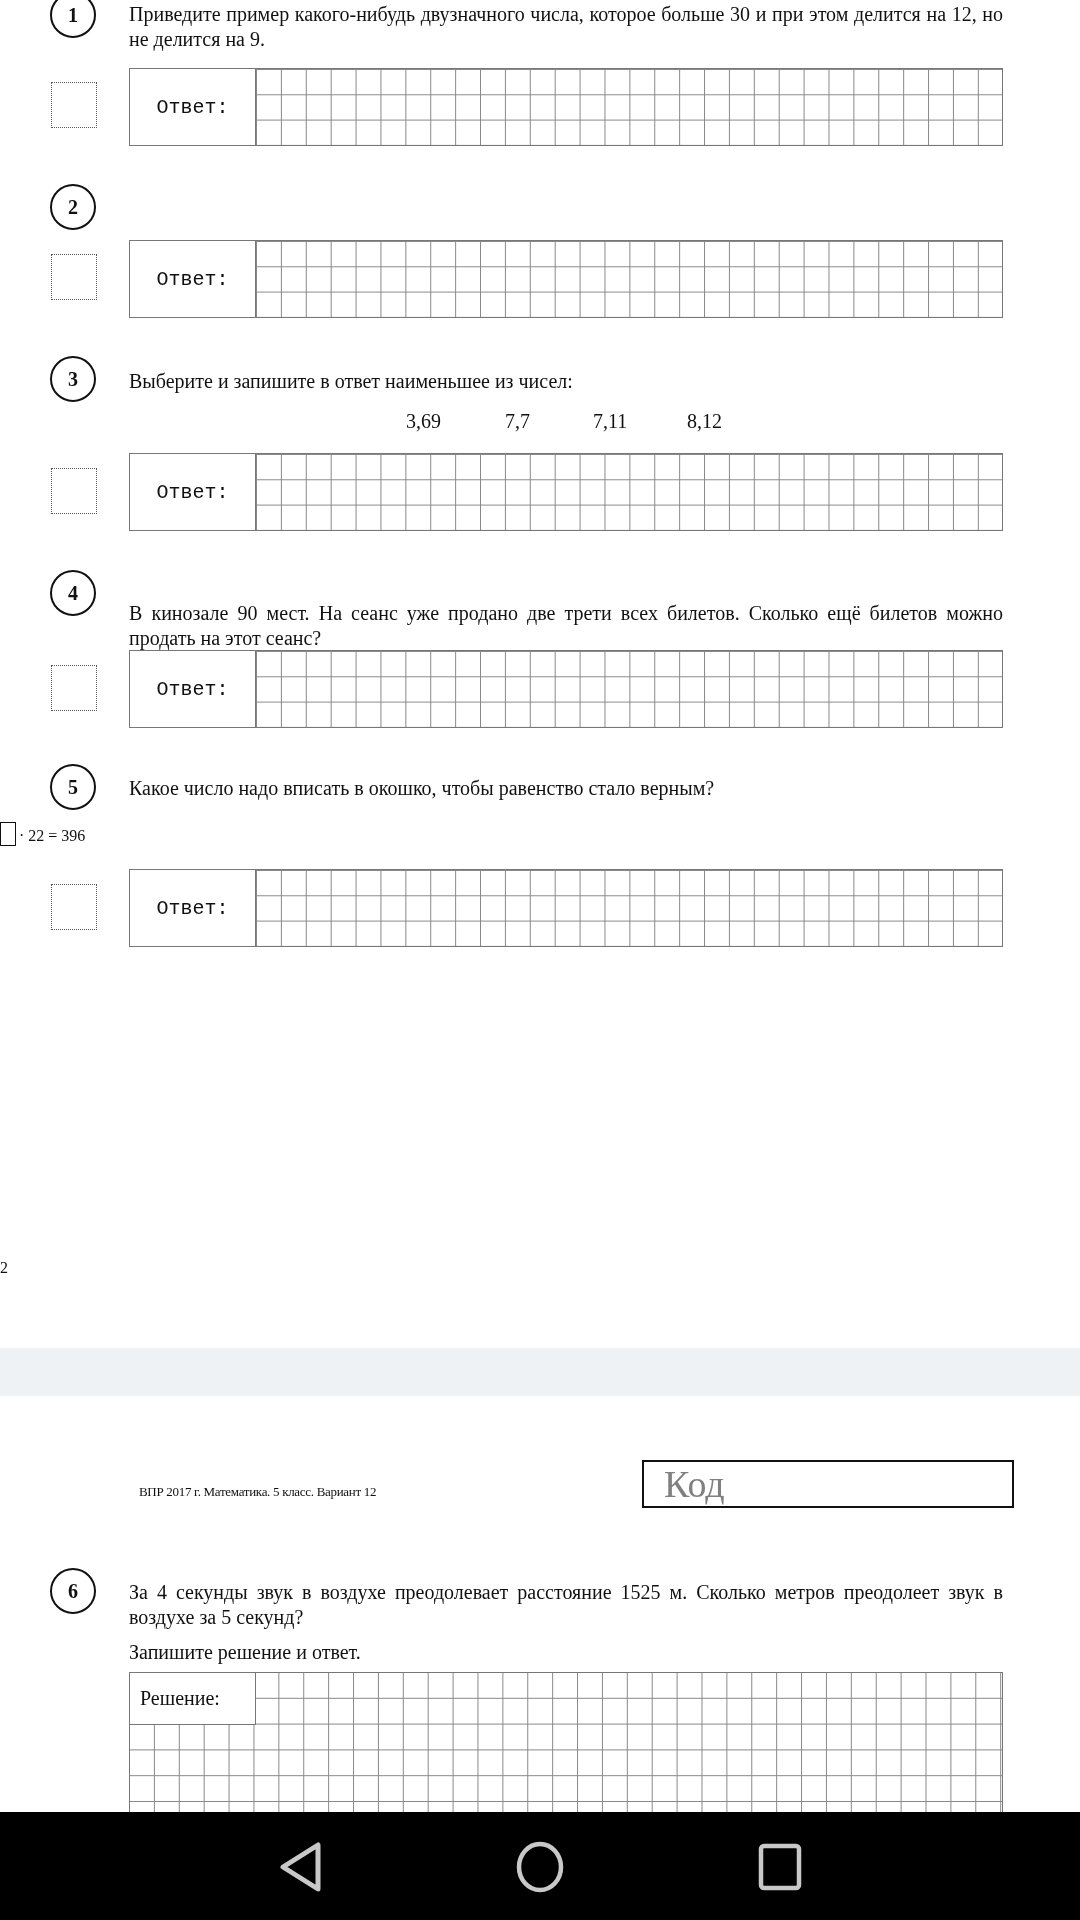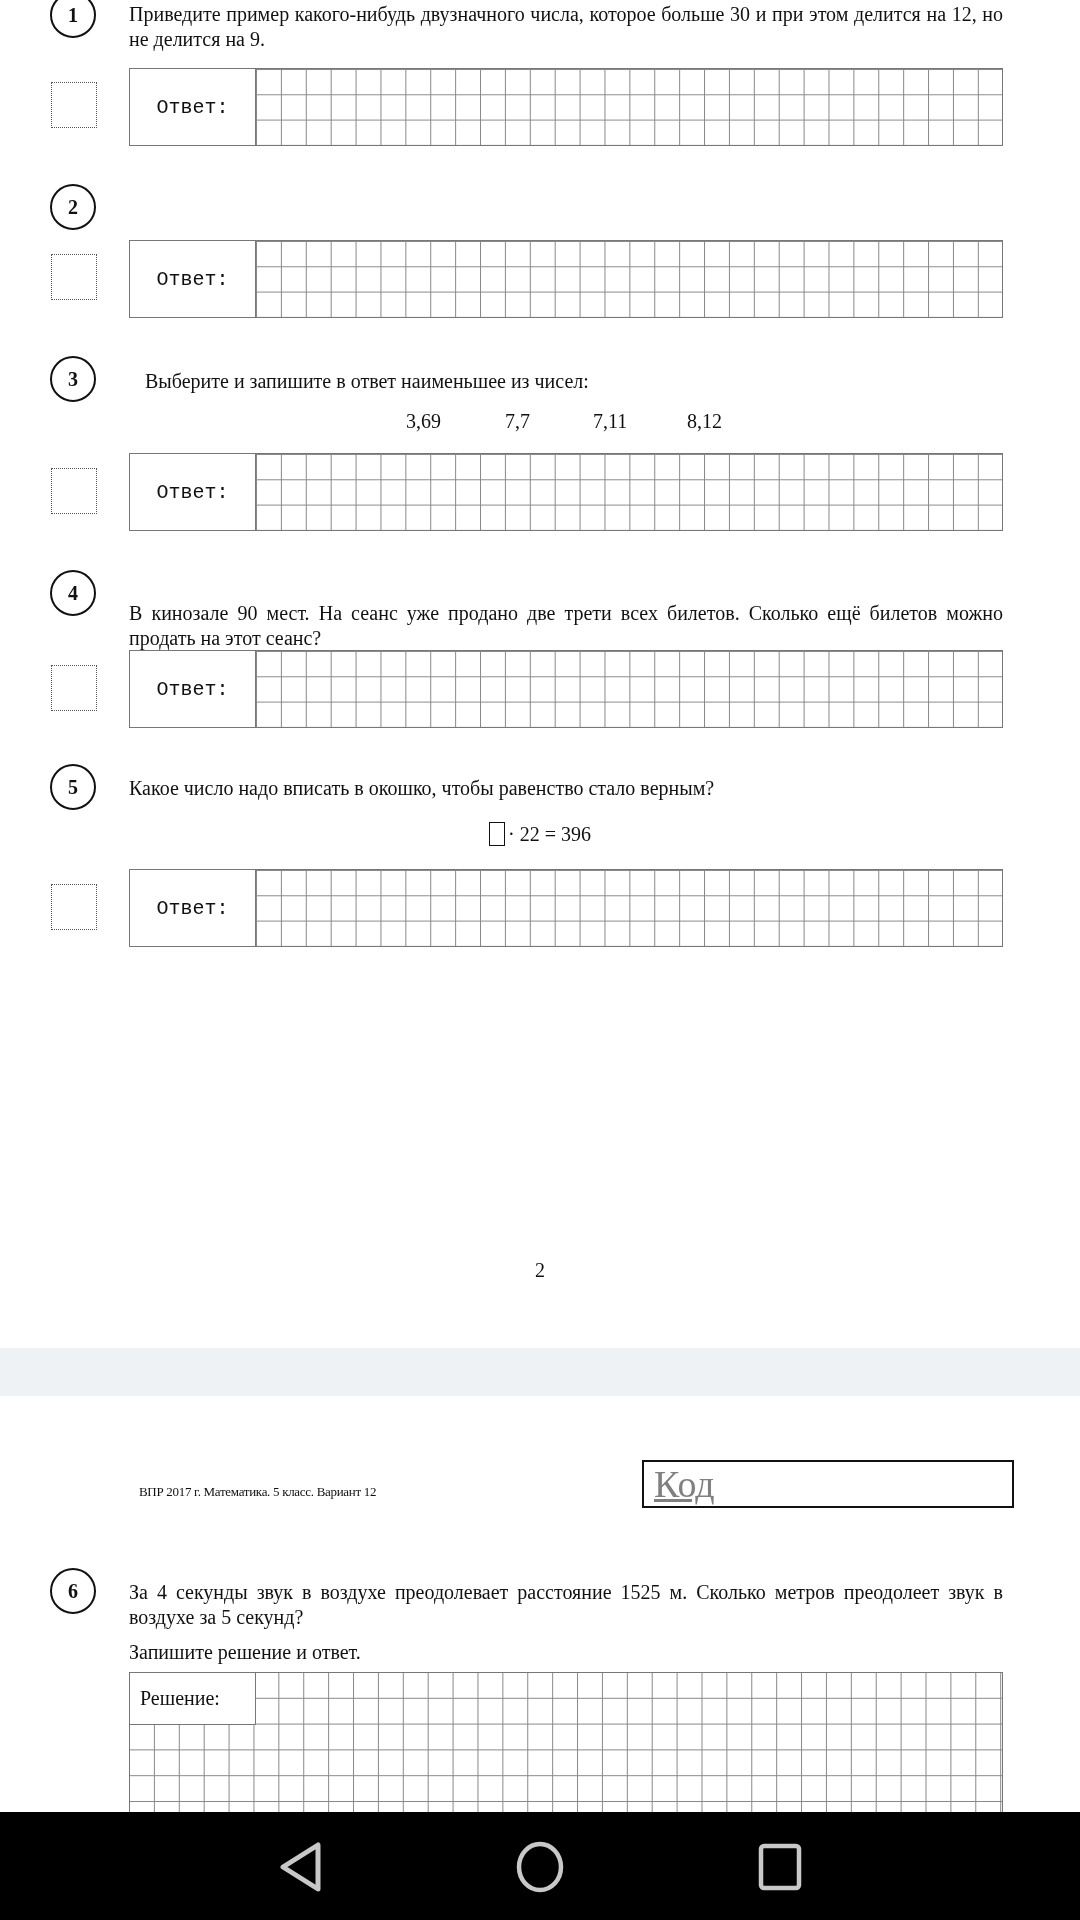--- a/index.html
+++ b/index.html
@@ -12,27 +12,27 @@
   .qtext { position:absolute; left:129px; width:874px; font-size:20px; line-height:25px; text-align:justify; }
   .score { position:absolute; left:51px; width:46px; height:46px; border:1.5px dotted #555; box-sizing:border-box; }
   .ansbox { position:absolute; left:129px; width:874px; height:78px; border:1.5px solid #777; box-sizing:border-box; display:flex;font-family:Liberation Mono, monospace; }
   .anslabel { width:126px; border-right:1.5px solid #777; display:flex; align-items:center; justify-content:center;
               font-size:20px; box-sizing:border-box; }
   .grid { flex:1;
     background-image:
       linear-gradient(to right, #888 1.2px, transparent 1.2px),
       linear-gradient(to bottom, #888 1.2px, transparent 1.2px);
     background-size:24.9px 25.3px; }
-  .center-line { position:absolute; left:0; width:1080px; text-align:center; font-size:20px; }
+  .center-line { position:absolute; left:0; width:1080px; text-align:left; font-size:16px; }
   .numbers { position:absolute; top:410px; left:0; width:1080px; font-size:20px; }
   .numbers span { position:absolute; }
   .gap-band { position:absolute; left:0; top:1348px; width:1080px; height:48px; background:#eff2f5; }
   .header2 { position:absolute; top:1484px; left:139px; font-size:13px; letter-spacing:-0.3px; }
   .codebox { position:absolute; top:1460px; left:642px; width:372px; height:48px; border:2.5px solid #111;
-             box-sizing:border-box; font-size:38px; color:#808080; padding-left:10px; line-height:44px;text-decoration:underline; }
+             box-sizing:border-box; font-size:38px; color:#808080; padding-left:20px; line-height:44px; }
   .solbox { position:absolute; left:129px; top:1672px; width:874px; height:260px; border:1.5px solid #777; box-sizing:border-box; overflow:hidden; }
   .solbox .sgrid { position:absolute; left:0; top:0; right:0; bottom:0;
     background-image:
       linear-gradient(to right, #888 1.2px, transparent 1.2px),
       linear-gradient(to bottom, #888 1.2px, transparent 1.2px);
     background-size:24.9px 25.8px; background-position:-1px -1px; }
   .sollabel { position:absolute; left:0; top:0; width:126px; height:52px; background:#fff; border-right:1.5px solid #777;
               border-bottom:1.5px solid #777; box-sizing:border-box; font-size:20px; display:flex; align-items:center; padding-left:10px; }
   .navbar { position:absolute; left:0; top:1812px; width:1080px; height:108px; background:#000; }
   .navbtn { position:absolute; top:30px; width:60px; height:50px; display:flex; align-items:center; justify-content:center; }
@@ -52,21 +52,21 @@
   </div>
 
   <div class="qnum" style="top:184px;">2</div>
   <div class="score" style="top:254px;"></div>
   <div class="ansbox" style="top:240px;">
     <div class="anslabel">Ответ:</div>
     <div class="grid"></div>
   </div>
 
   <div class="qnum" style="top:356px;">3</div>
-  <div class="qtext" style="top:369px;margin-left:16px;">Выберите и запишите в ответ наименьшее из чисел:</div>
+  <div class="qtext" style="top:369px;">Выберите и запишите в ответ наименьшее из чисел:</div>
   <div class="numbers">
     <span style="left:406px;">3,69</span>
     <span style="left:505px;">7,7</span>
     <span style="left:593px;">7,11</span>
     <span style="left:687px;">8,12</span>
   </div>
   <div class="score" style="top:468px;"></div>
   <div class="ansbox" style="top:453px;">
     <div class="anslabel">Ответ:</div>
     <div class="grid"></div>

